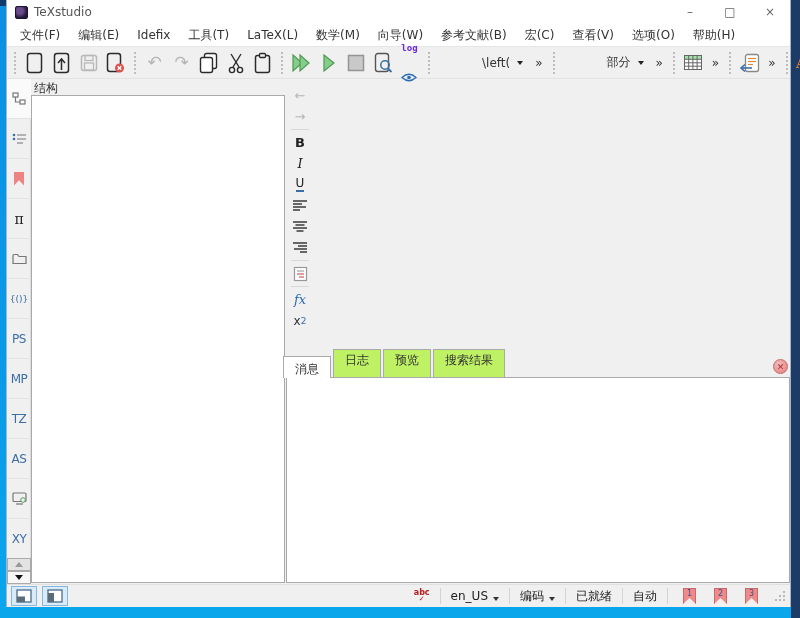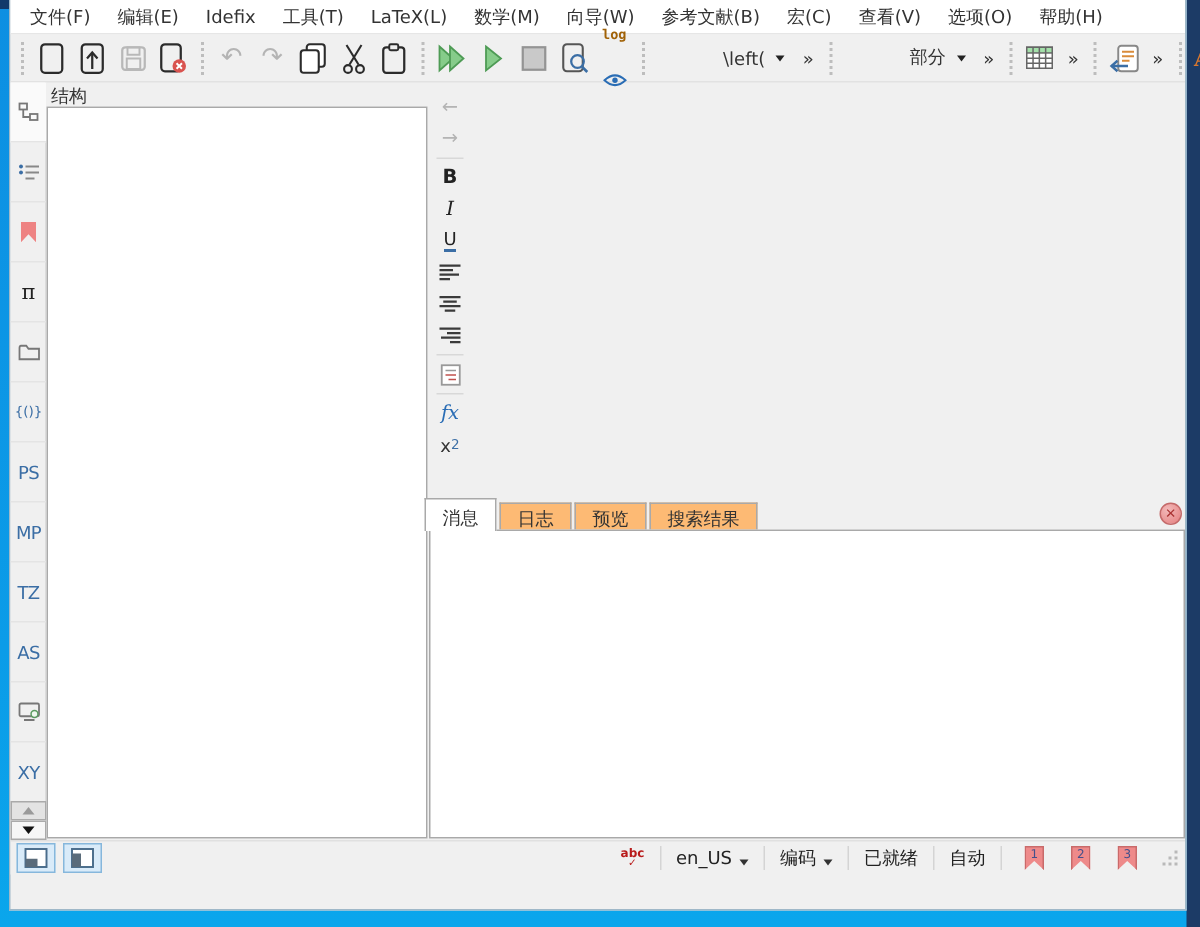--- a/index.html
+++ b/index.html
@@ -30,21 +30,21 @@
 
   
   .toolbar { height:32px; background:#f0f0f0; display:flex; align-items:center; padding:0 2px; border-bottom:1px solid #e2e2e2; white-space:nowrap; }
   .tb-sep { width:0; height:22px; border-left:2px dotted #bdbdbd; margin:0 5px; flex:0 0 auto; }
   .tb-btn { width:27px; height:26px; display:flex; align-items:center; justify-content:center; flex:0 0 auto; }
   .tb-btn svg { display:block; }
   .glyph-gray { color:#b4b4b4; font-size:17px; line-height:1; }
   .combo { display:flex; align-items:center; gap:7px; padding:3px 7px; flex:0 0 auto;margin-left:40px; }
   .caret { width:0; height:0; border-left:3.5px solid transparent; border-right:3.5px solid transparent; border-top:4.5px solid #222; }
   .overflow-btn { padding:2px 5px; color:#333; font-size:12px; flex:0 0 auto; }
-  .log-stack { display:flex; flex-direction:column; align-items:flex-end; line-height:1; color:#a16207;gap:20px; }
+  .log-stack { display:flex; flex-direction:column; align-items:flex-start; line-height:1; color:#6d28d9;gap:20px; }
   .log-stack .log-txt { font-size:9px; font-weight:bold; font-family:"DejaVu Sans Mono",monospace; }
 
   
   .content { position:relative; height:505px; }
 
   
   .side-rail { position:absolute; left:0; top:0; width:24px; height:505px; background:#f0f0f0; border-right:1px solid #dcdcdc; }
   .rail-item { width:24px; height:40px; display:flex; align-items:center; justify-content:center; border-bottom:1px solid #e4e4e4; }
   .rail-item.sel { background:#fafafa; }
   .rail-letter { color:#3b6ea5; font-size:12px; letter-spacing:-0.5px; }
@@ -69,21 +69,21 @@
   .fmt-b { font-weight:bold; font-size:13px; color:#222; }
   .fmt-i { font-style:italic; font-family:"DejaVu Serif",serif; font-size:13px; color:#222; }
   .fmt-u { font-size:12px; color:#222; border-bottom:2px solid #3b6ea5; line-height:1.1; }
   .fmt-fx { font-style:italic; font-family:"DejaVu Serif",serif; color:#2a6db5; font-size:13px; }
   .fmt-sub { font-size:12px; color:#333; }
   .fmt-sub sub { font-size:9px; color:#3b6ea5; }
   .vtb-overflow { margin-top:28px; color:#8a8a8a; font-size:10px; transform:rotate(90deg); }
 
   
   .tabbar { position:absolute; left:276px; top:277px; height:22px; display:flex; align-items:flex-end; }
-  .tab { border:1px solid #a9a9a9; border-bottom:none; background:#fdba74; padding:2px 11px 3px; margin-right:2px; font-size:12px; height:19px; }
+  .tab { border:1px solid #a9a9a9; border-bottom:none; background:#bef264; padding:2px 11px 3px; margin-right:2px; font-size:12px; height:29px; }
   .tab.active { background:#fff; height:22px; padding-top:4px; position:relative; z-index:3; }
   .panel-close { position:absolute; left:766px; top:280px; width:15px; height:15px; border-radius:50%;
     background:radial-gradient(circle at 35% 30%, #f2b9b9, #e57f7f); border:1px solid #c46a6a;
     display:flex; align-items:center; justify-content:center; color:#a33; font-size:9px; font-weight:bold; z-index:4; }
   .msg-box { position:absolute; left:279px; top:298px; width:504px; height:206px; background:#fff; border:1px solid #a9a9a9; z-index:2; }
 
   
   .statusbar { height:23px; background:#f0f0f0; display:flex; align-items:center; padding:0 4px; border-top:1px solid #e0e0e0; }
   .sb-toggle { width:26px; height:20px; background:#d9ebf9; border:1px solid #86b7dc; display:flex; align-items:center; justify-content:center; margin-right:5px; }
   .sb-right { margin-left:auto; display:flex; align-items:center; height:100%; }
@@ -100,20 +100,29 @@
   .grip i { position:absolute; width:2px; height:2px; background:#b9b9b9; }
 </style>
 </head>
 <body>
 
 <div class="desktop-corner"></div>
 <div class="desktop-right-strip"></div>
 
 <div class="win">
 
+  <div class="titlebar">
+    <span class="app-icon"></span>
+    <span class="title-text">TeXstudio</span>
+    <div class="win-controls">
+      <span class="win-btn">–</span>
+      <span class="win-btn">□</span>
+      <span class="win-btn">×</span>
+    </div>
+  </div>
 
   <div class="menubar">
     <span class="menu-item">文件(F)</span>
     <span class="menu-item">编辑(E)</span>
     <span class="menu-item">Idefix</span>
     <span class="menu-item">工具(T)</span>
     <span class="menu-item">LaTeX(L)</span>
     <span class="menu-item">数学(M)</span>
     <span class="menu-item">向导(W)</span>
     <span class="menu-item">参考文献(B)</span>

